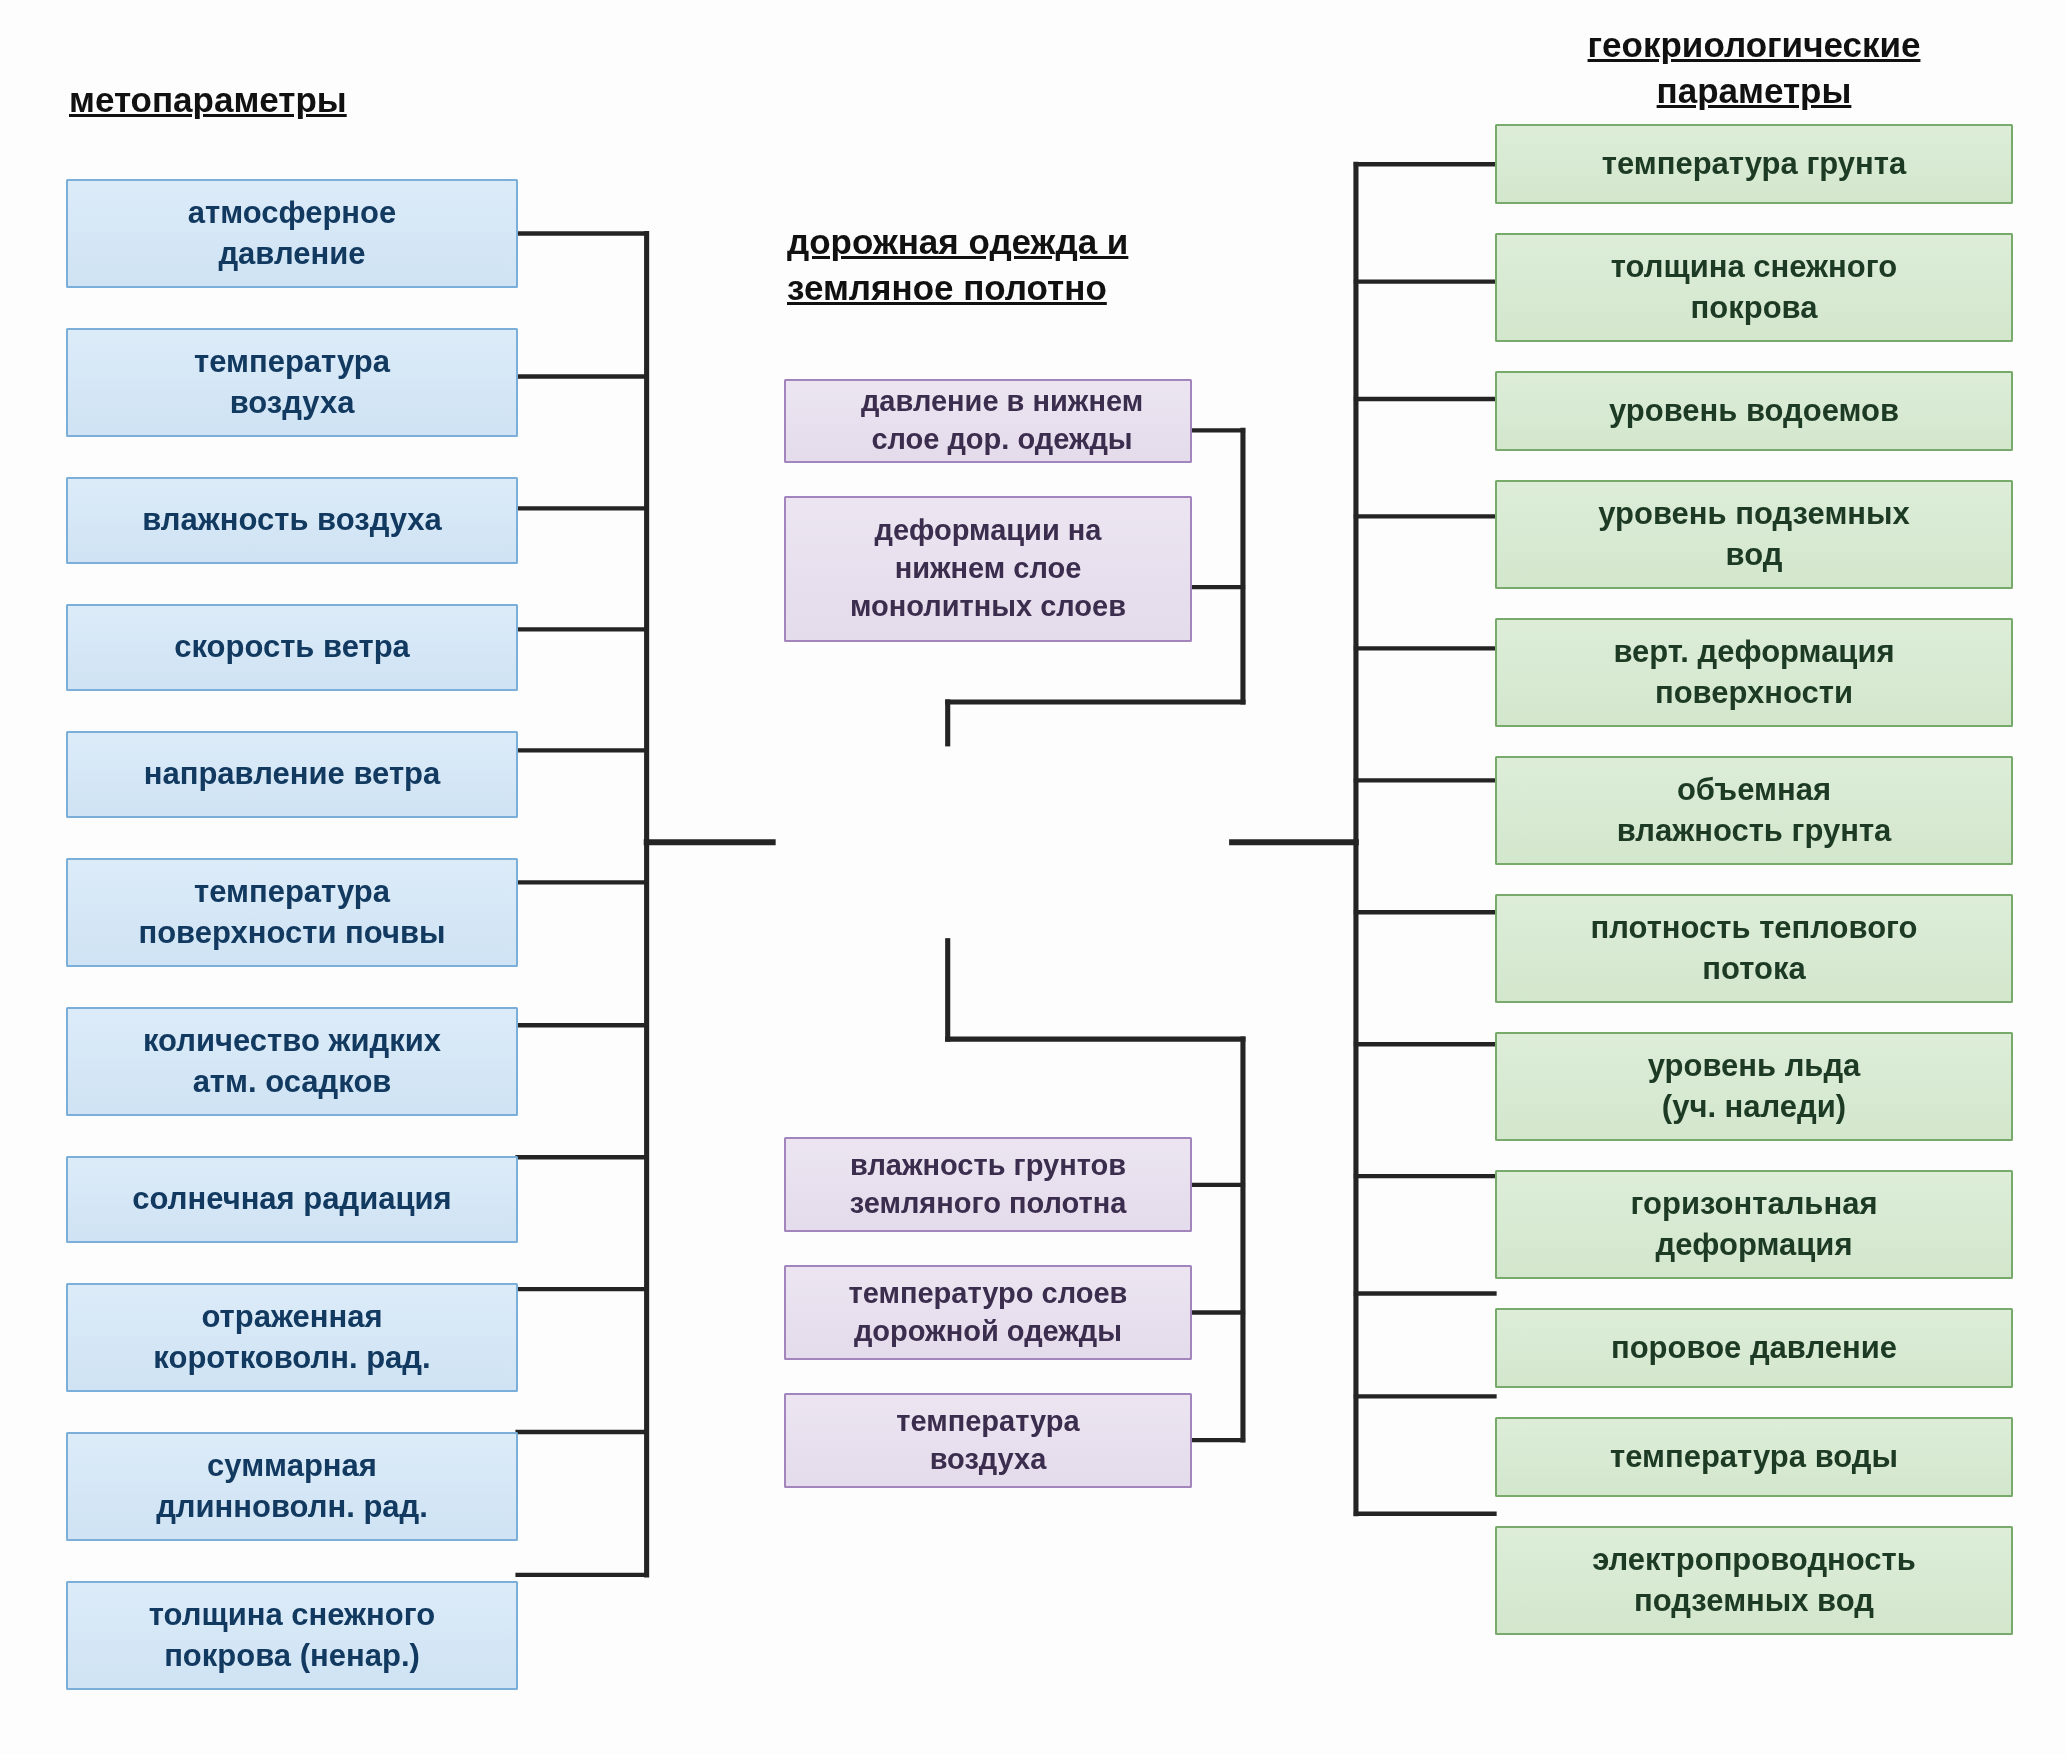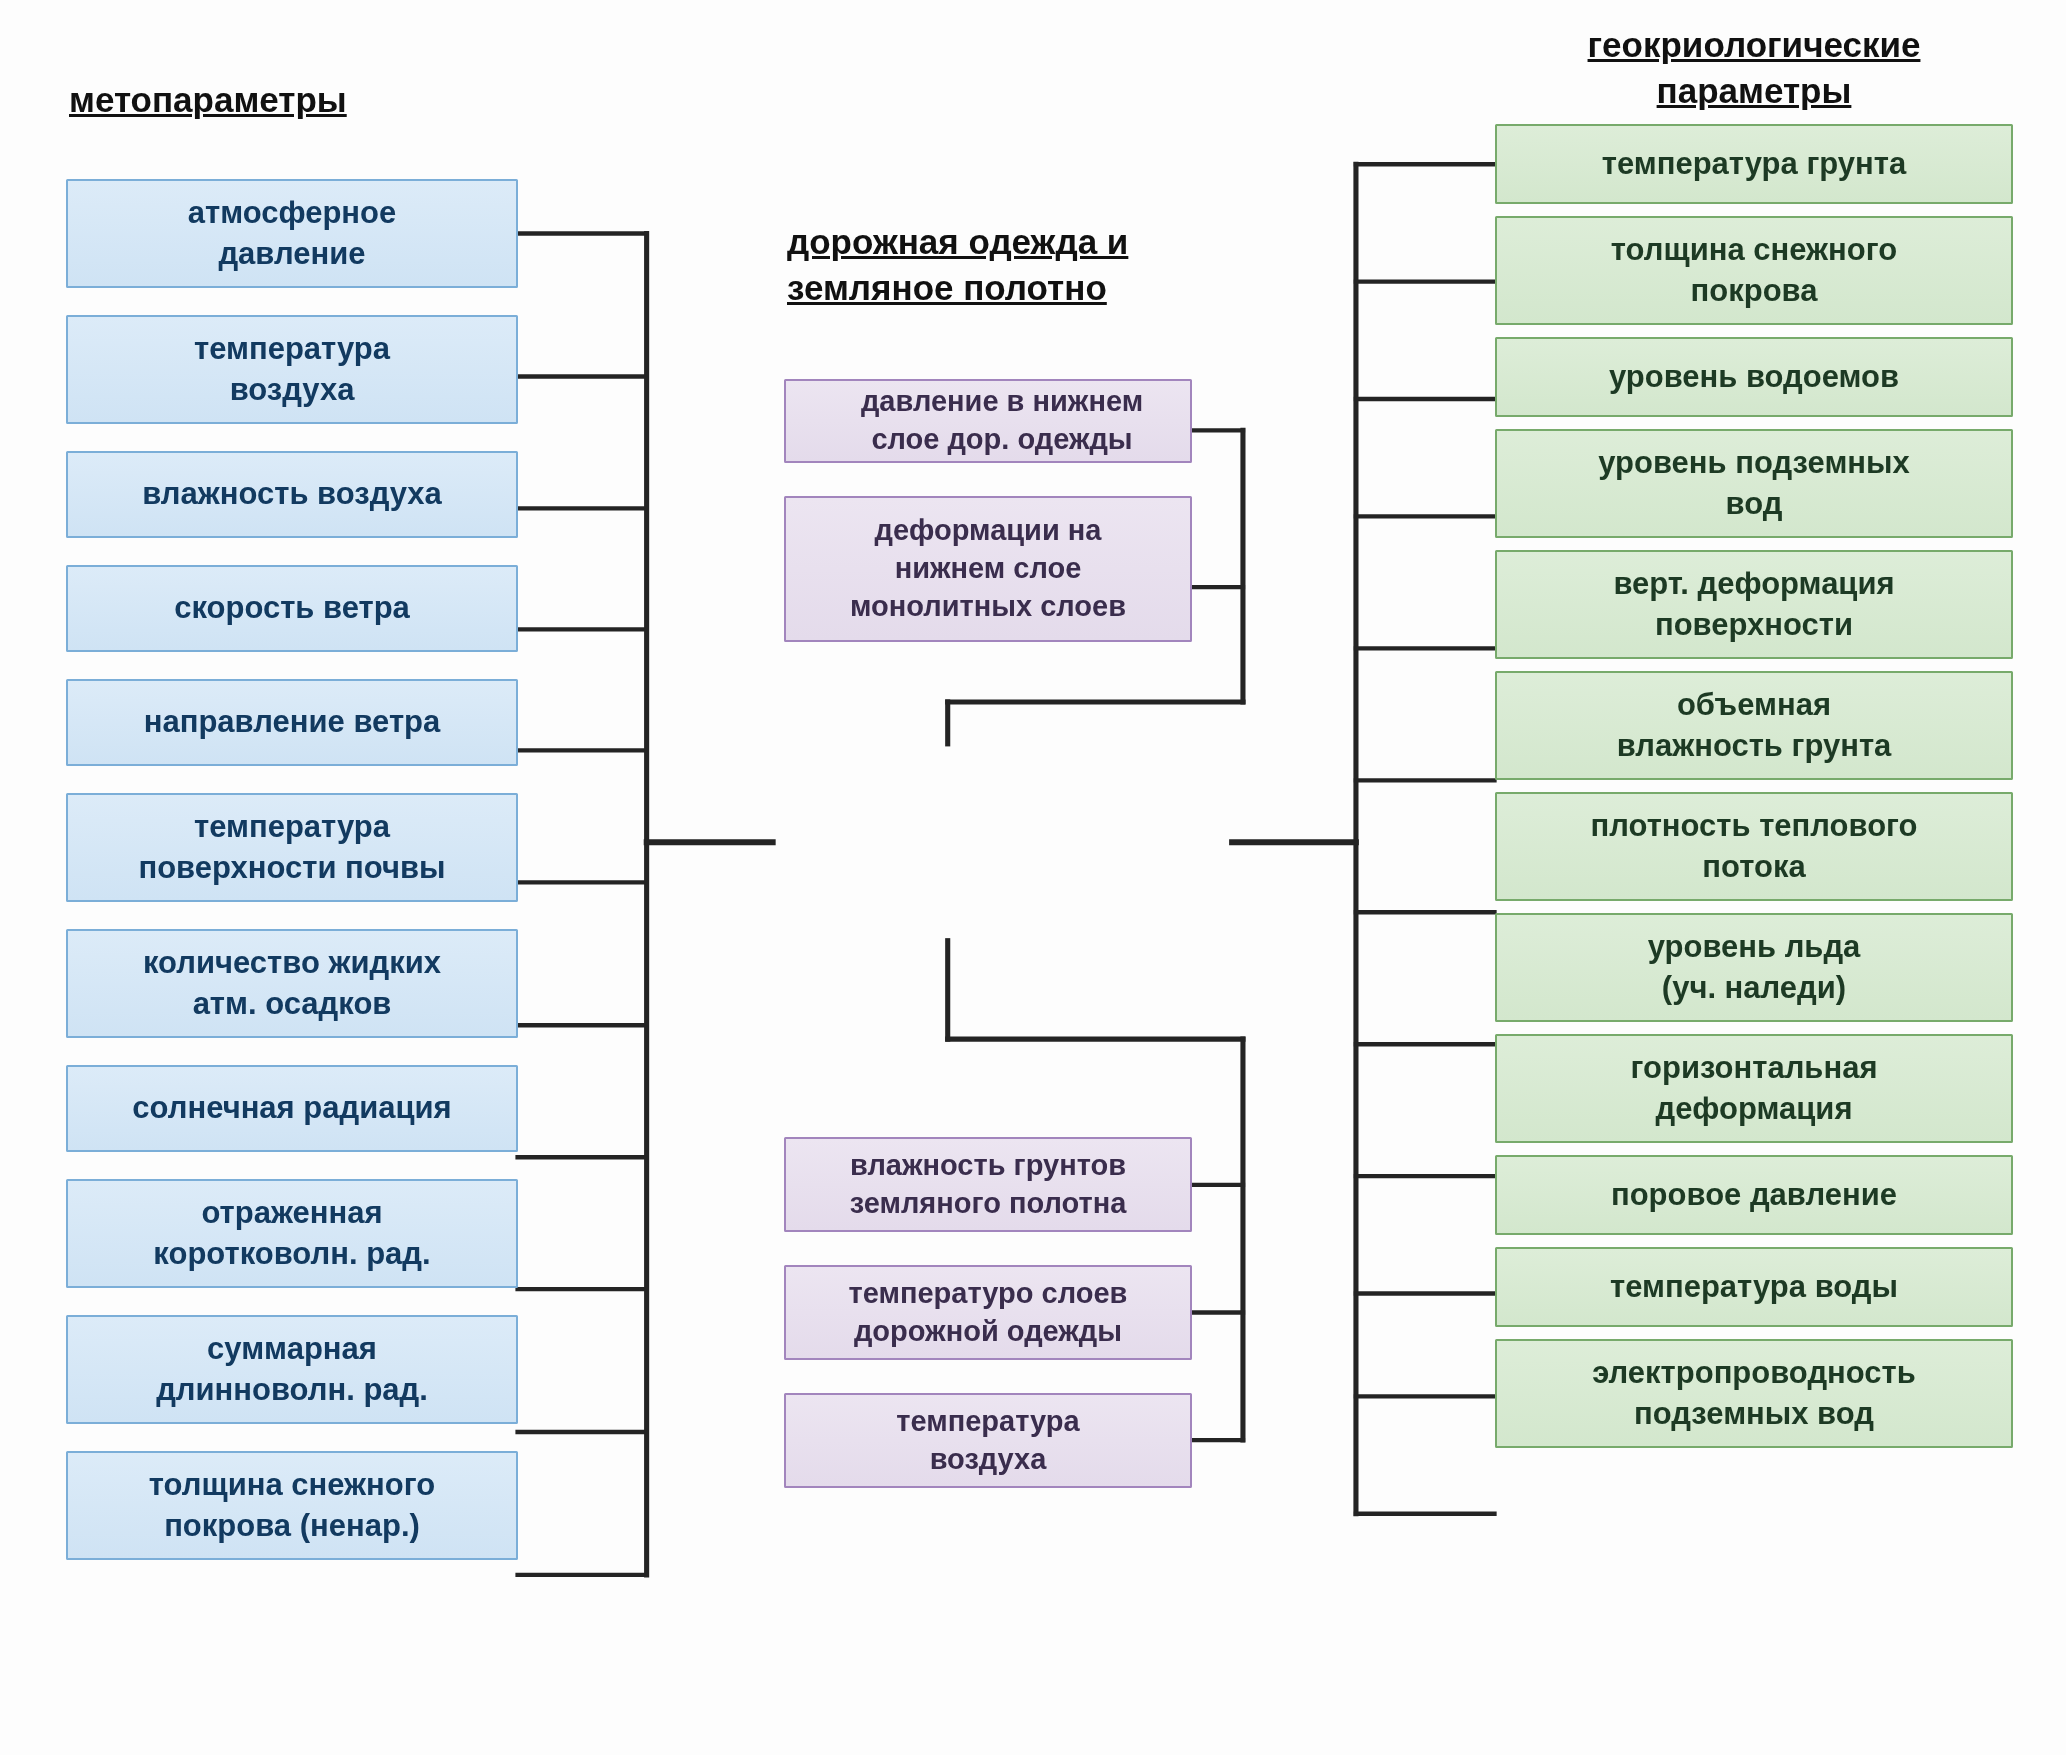--- a/index.html
+++ b/index.html
@@ -13,21 +13,21 @@
   #connector-layer{position:absolute;left:0;top:0;width:2066px;height:1756px;z-index:0;pointer-events:none;}
   .col{position:absolute;display:flex;flex-direction:column;z-index:1;}
   .box{
     box-sizing:border-box;
     display:flex;align-items:center;justify-content:center;
     text-align:center;white-space:pre-line;
     font-weight:700;font-size:31px;line-height:1.3;
     border-radius:1.5px;
   }
   
-  #meteo-col{left:66px;top:179px;width:452px;gap:27px;}
+  #meteo-col{left:66px;top:179px;width:452px;gap:40px;}
   .blue{
     background:linear-gradient(#dcebf8,#cfe3f4);
     border:2.9px solid #7baed8;color:#123a60;
   }
   .bh2{height:109px;}
   .bh1{height:87px;}
   
   #road-top-col{left:784px;top:379px;width:408px;gap:33px;}
   #road-bottom-col{left:784px;top:1137px;width:408px;gap:33px;}
   .purple{
@@ -39,21 +39,21 @@
   .ph3{height:146px;}
   .phb{height:95px;}
   
   #central-node{
     position:absolute;left:773px;top:744px;width:459px;height:197px;z-index:1;
     background:linear-gradient(#fdeeda,#fce5c8);
     border:4.4px solid #f0ad47;color:#151515;
     font-size:38px;line-height:1.25;
   }
   
-  #geo-col{left:1495px;top:124px;width:518px;gap:12px;}
+  #geo-col{left:1495px;top:124px;width:518px;gap:29px;}
   .green{
     background:linear-gradient(#ddedd8,#d3e7cd);
     border:2.9px solid #77aa6b;color:#1d3a24;
   }
   .gh2{height:109px;}
   .gh1{height:80px;}
   
   .header{
     position:absolute;z-index:1;color:#111;
     font-weight:700;font-size:35px;line-height:1.3;

